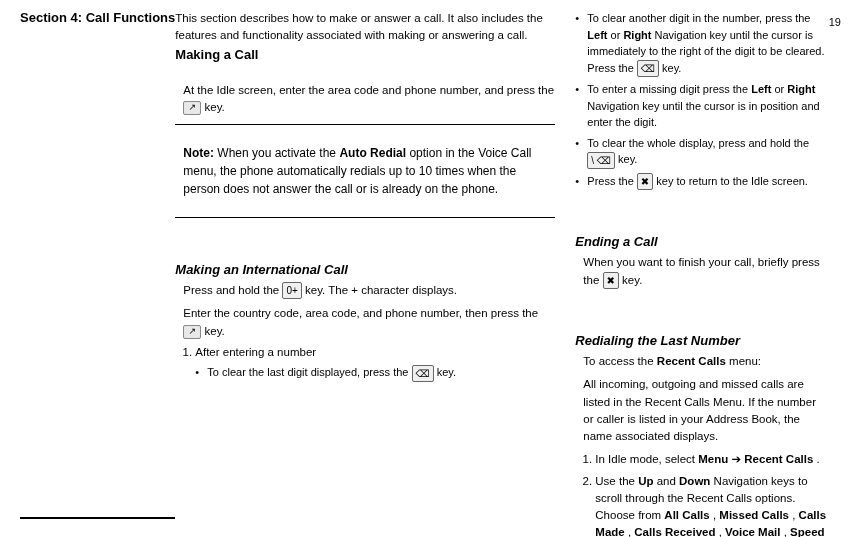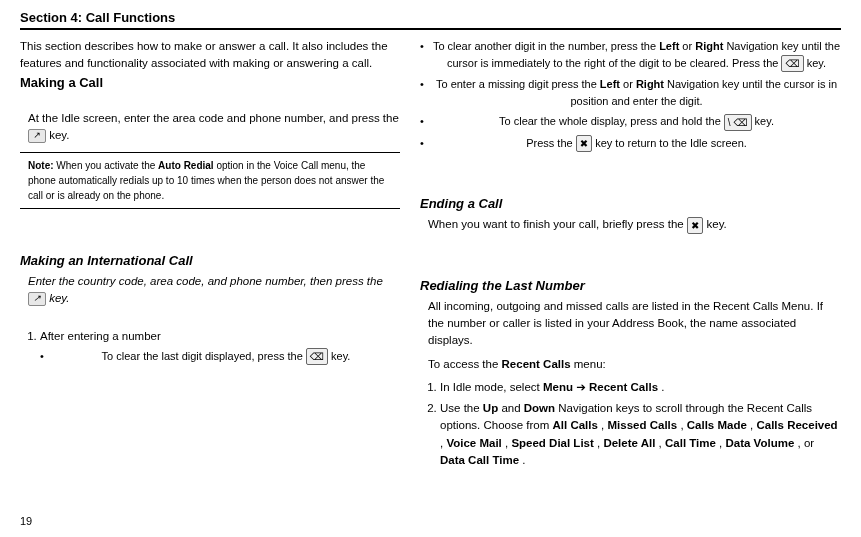--- a/index.html
+++ b/index.html
@@ -10,21 +10,21 @@
       font-family: Arial, Helvetica, sans-serif;
       font-size: 12px;
       color: #000000;
       overflow: hidden;
     }
     .page {
       width: 861px;
       height: 537px;
       padding: 10px 20px;
       display: flex;
-      flex-direction: column;
+      flex-direction: row;
     }
     .section-title {
       font-size: 13px;
       font-weight: bold;
       border-bottom: 2px solid #000;
       padding-bottom: 3px;
       margin-bottom: 8px;
     }
     .two-col {
       display: flex;
@@ -50,23 +50,23 @@
     }
     .body-text {
       font-size: 11.5px;
       line-height: 1.5;
       margin-bottom: 6px;
       padding-left: 8px;
     }
     .note-box {
       border-top: 1px solid #000;
       border-bottom: 1px solid #000;
-      padding: 5px 8px;
+      padding: 19px 8px;
       margin: 8px 0;
-      font-size: 10px;
+      font-size: 12px;
       line-height: 1.5;
     }
     .note-label {
       font-weight: bold;
     }
     .italic-title {
       font-style: italic;
       font-weight: bold;
       font-size: 13px;
       margin-bottom: 5px;
@@ -99,31 +99,30 @@
       list-style: none;
       margin-bottom: 6px;
       padding-left: 0;
     }
     .bullet-list li {
       font-size: 11px;
       line-height: 1.5;
       margin-bottom: 4px;
       padding-left: 12px;
       position: relative;
-      text-align: center;
     }
     .bullet-list li::before {
       content: "•";
       position: absolute;
       left: 0;
     }
     .bold { font-weight: bold; }
     .page-number {
       font-size: 11px;
-      margin-top: 16px;
+      margin-top: 6px;
     }
     .arrow-key {
       display: inline-flex;
       align-items: center;
       justify-content: center;
       width: 18px;
       height: 14px;
       border: 1px solid #888;
       background: #e8e8e8;
       font-size: 9px;
@@ -150,21 +149,26 @@
       </p>
 
       <div class="note-box">
         <span class="note-label">Note:</span>
         <span>When you activate the</span>
         <span class="bold">Auto Redial</span>
         <span>option in the Voice Call menu, the phone automatically redials up to 10 times when the person does not answer the call or is already on the phone.</span>
       </div>
 
       <div class="italic-title">Making an International Call</div>
-      <p class="body-text-nopad" style="padding-left:8px; margin-bottom:20px;font-style:italic;">
+      <p class="body-text-nopad" style="padding-left:8px;">
+        <span>Press and hold the</span>
+        <span class="key-box">0+</span>
+        <span>key. The + character displays.</span>
+      </p>
+      <p class="body-text-nopad" style="padding-left:8px; margin-bottom:4px;">
         <span>Enter the country code, area code, and phone number, then press the</span>
         <span class="arrow-key">↗</span>
         <span>key.</span>
       </p>
 
 
       <ol class="ordered-list">
         <li>
           <span>After entering a number</span>
           <ul class="bullet-list" style="margin-top:3px;">
@@ -209,26 +213,26 @@
       </ul>
 
       <div class="italic-title">Ending a Call</div>
       <p class="body-text">
         <span>When you want to finish your call, briefly press the</span>
         <span class="key-box">✖</span>
         <span>key.</span>
       </p>
 
       <div class="italic-title">Redialing the Last Number</div>
-      <p class="body-text">All incoming, outgoing and missed calls are listed in the Recent Calls Menu. If the number or caller is listed in your Address Book, the name associated displays.</p>
       <p class="body-text">
         <span>To access the</span>
         <span class="bold">Recent Calls</span>
         <span>menu:</span>
       </p>
+      <p class="body-text">All incoming, outgoing and missed calls are listed in the Recent Calls Menu. If the number or caller is listed in your Address Book, the name associated displays.</p>
 
       <ol class="ordered-list">
         <li>
           <span>In Idle mode, select </span>
           <span class="bold">Menu</span>
           <span> ➔ </span>
           <span class="bold">Recent Calls</span>
           <span>.</span>
         </li>
         <li style="margin-top:4px;">

